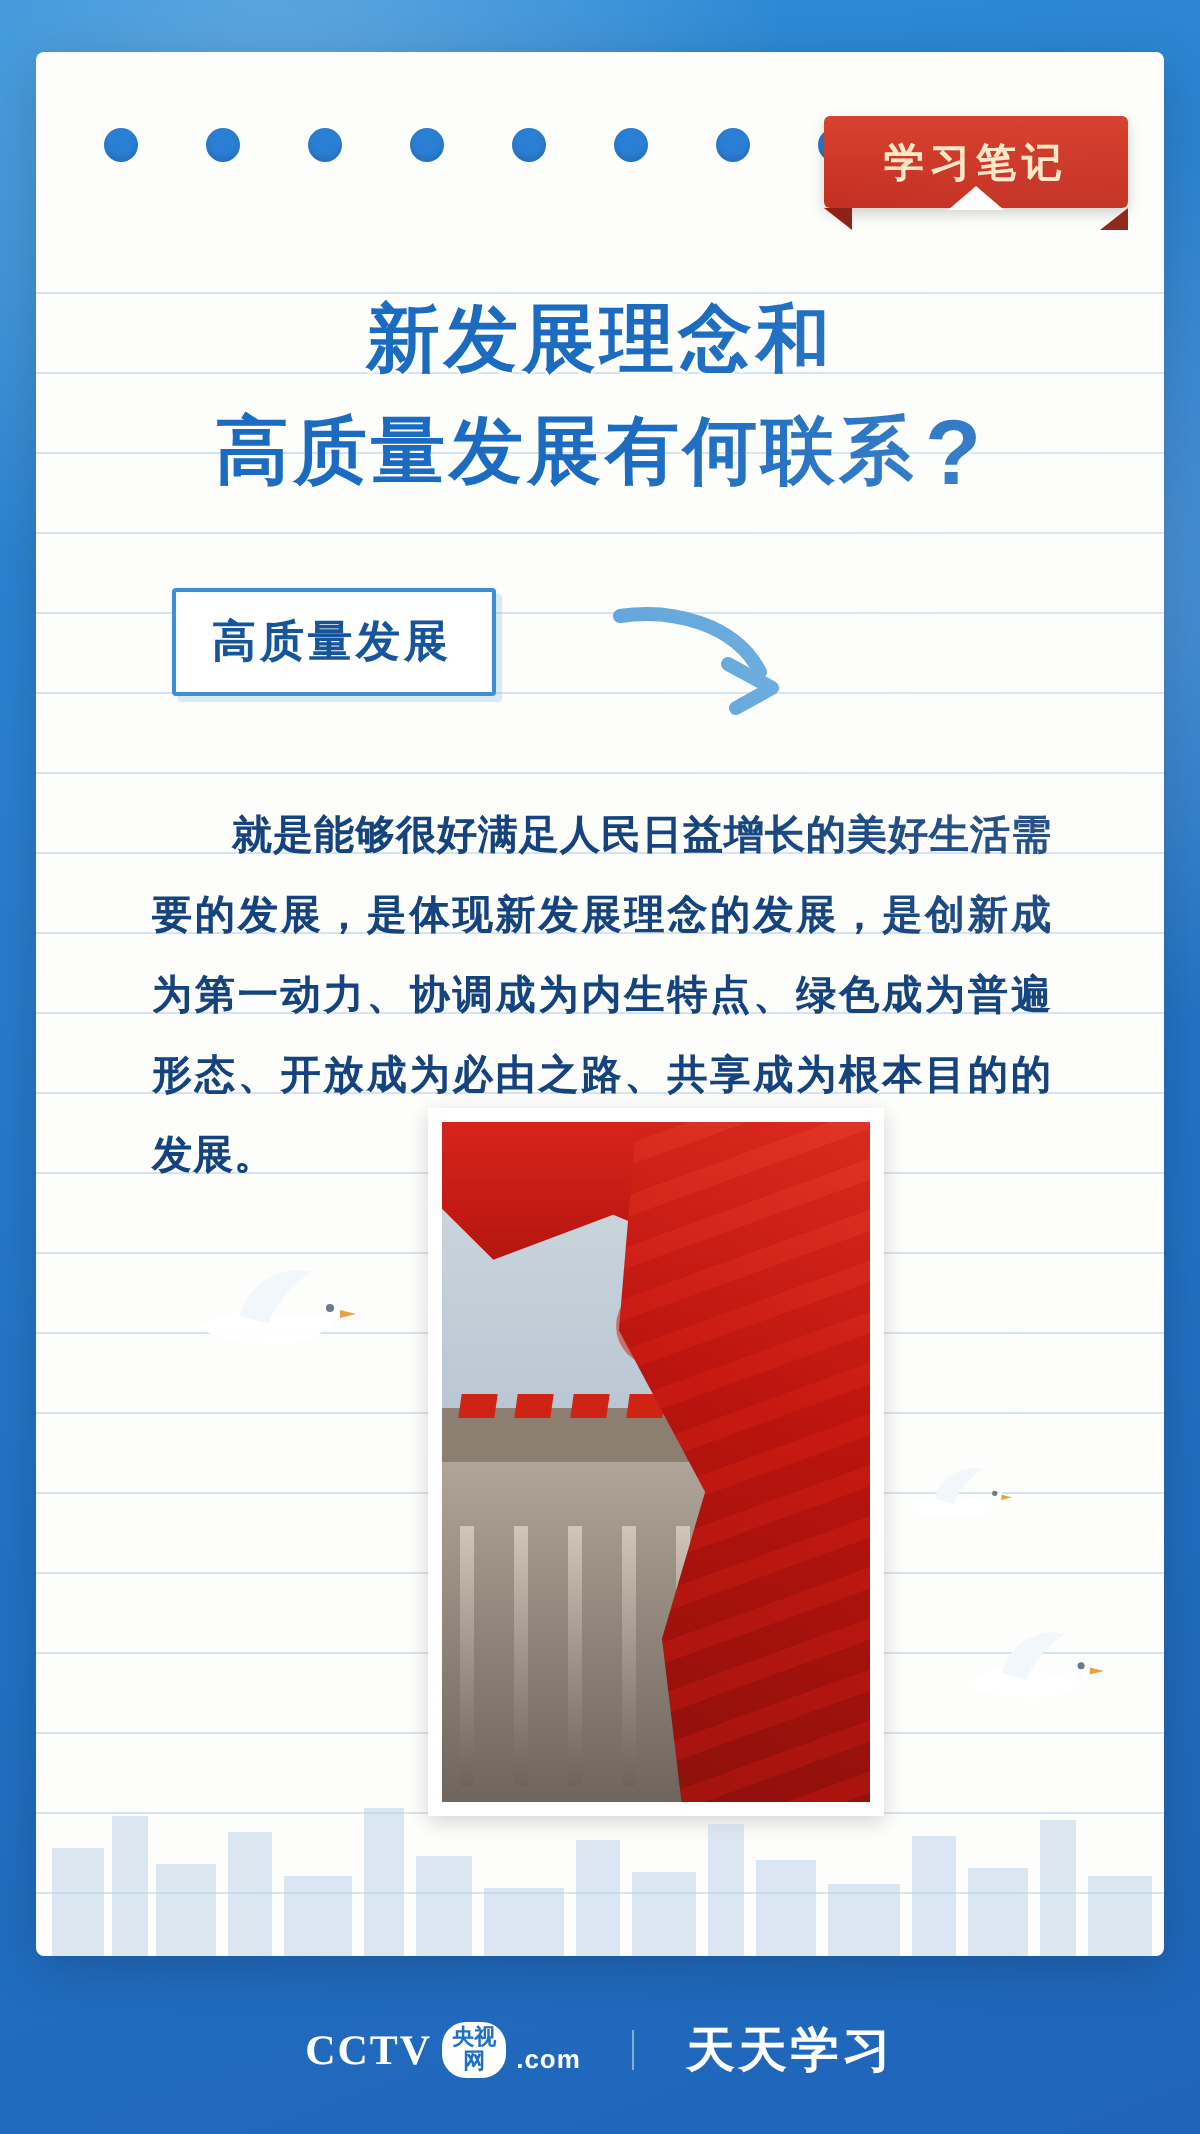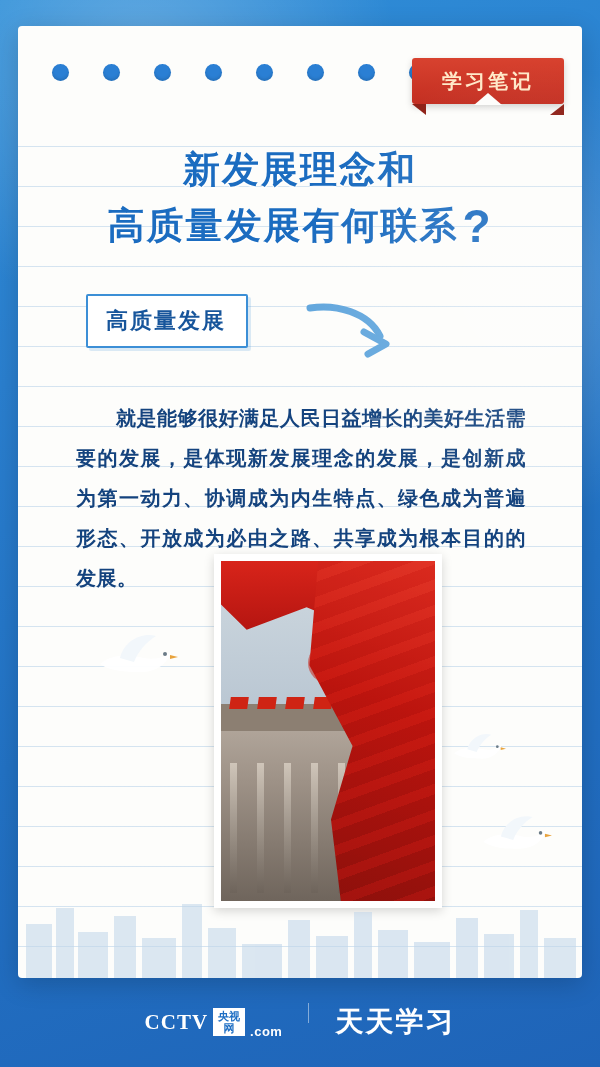--- a/index.html
+++ b/index.html
@@ -329,20 +329,21 @@
     height: 120px;
     opacity: 0.55;
   }
 
   
   .footer {
     position: absolute;
     left: 0; right: 0;
     bottom: 26px;
     display: flex;
+    align-items: center;
     justify-content: center;
     gap: 26px;
   }
   .cctv-logo {
     display: flex;
     align-items: center;
     gap: 5px;
     color: #ffffff;
   }
   .cctv-logo .cc {
@@ -356,34 +357,34 @@
     letter-spacing: 0.5px;
     align-self: flex-end;
     padding-bottom: 2px;
     font-weight: bold;
   }
   .cctv-logo .badge {
     background: #ffffff;
     color: #1f6fc4;
     font-size: 11px;
     font-weight: bold;
-    border-radius: 0;
+    border-radius: 12px;
     padding: 2px 3px;
     line-height: 12px;
     width: 26px;
     text-align: center;
   }
   .divider-dot {
     width: 1px;
     height: 20px;
     background: rgba(255,255,255,0.45);
   }
   .brand-cn {
     color: #ffffff;
-    font-size: 28px;
+    font-size: 24px;
     font-weight: bold;
     letter-spacing: 2px;
     font-family: Liberation Sans, sans-serif;
   }
 </style>
 </head>
 <body>
 
 <div class="poster">
 

